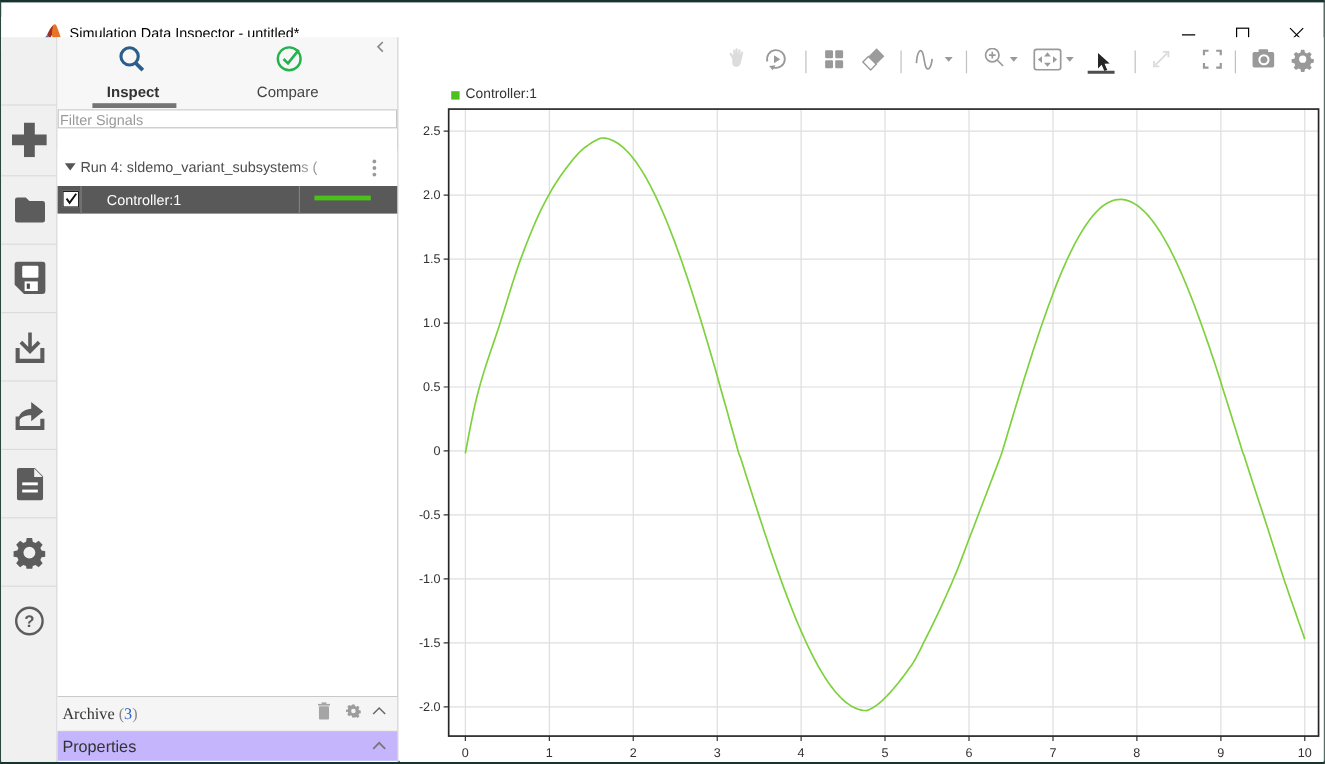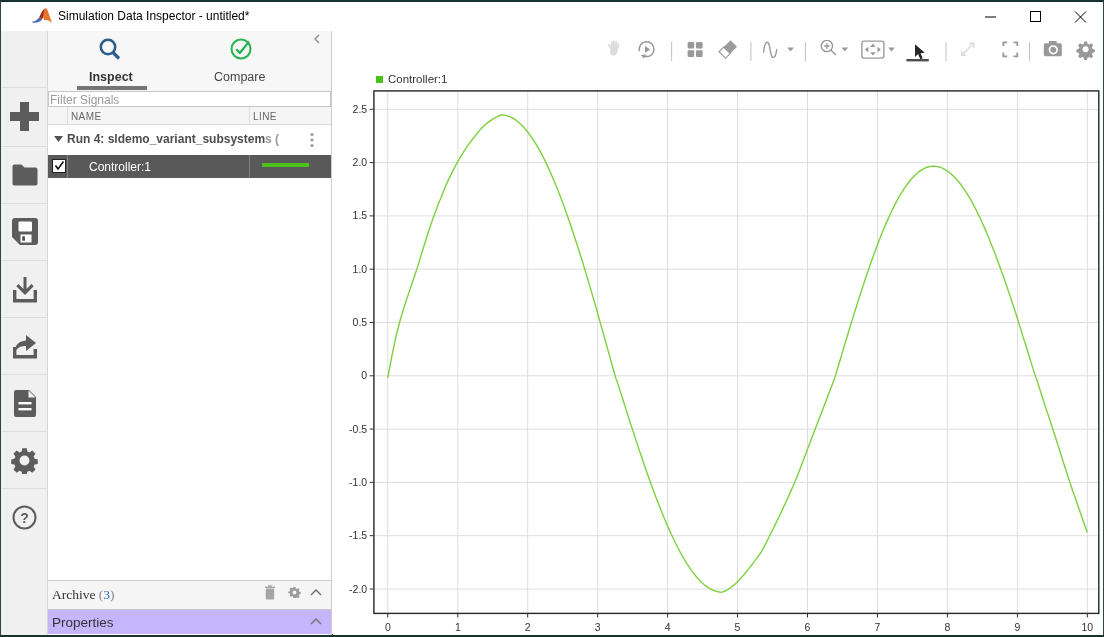--- a/index.html
+++ b/index.html
@@ -1,21 +1,21 @@
 <!DOCTYPE html>
 <html><head>
 <meta charset="utf-8">
 <style>
 * { margin:0; padding:0; box-sizing:border-box; }
 html,body { width:1104px; height:637px; background:#fff; font-family:"Liberation Sans",sans-serif; overflow:hidden; }
 #win { position:absolute; left:0; top:0; width:1104px; height:637px; background:#fff;
   border-left:1px solid #2b4741; border-right:1px solid #2b4741; border-bottom:3px solid #17332e; border-top:2px solid #17332e; }
 .abs { position:absolute; }
 
-#titlebar { position:absolute; left:0; top:0; width:1082px; height:29px; background:#fff; }
+#titlebar { position:absolute; left:0; top:12px; width:1082px; height:29px; background:#fff; }
 #title-text { position:absolute; left:57px; top:7px; font-size:12px; color:#000; }
 
 #sidebar { position:absolute; left:0; top:29px; width:47px; height:604px; background:#f0f0f0; border-right:1px solid #d5d5d5; }
 .side-div { position:absolute; left:0; width:47px; height:0; border-top:1px solid #dcdcdc; }
 
 #panel { position:absolute; left:47px; top:29px; width:284px; height:604px; background:#fff; border-right:1px solid #cccccc; }
 #tabs { position:absolute; left:0; top:0; width:283px; height:60px; background:#f7f7f7; }
 .tablabel { position:absolute; top:39px; font-size:12.5px; color:#333; }
 #filterbox { position:absolute; left:0px; top:59.5px; width:283px; height:16.5px; border:1px solid #c6c6c6; background:#fff; }
 #filtertext { position:absolute; left:1px; top:1px; font-size:12px; color:#9a9a9a; }
@@ -121,31 +121,25 @@
         <circle cx="12" cy="13" r="9.5" fill="none" stroke="#23b24b" stroke-width="2"></circle>
         <path d="M7.3 13.2 L11 16.8 L20 5.6" fill="none" stroke="#23b24b" stroke-width="2.2"></path>
       </svg>
       <span class="tablabel" style="left:166px;color:#444">Compare</span>
       <div class="abs" style="left:29px;top:55px;width:70px;height:4px;background:#757575"></div>
 
       <svg class="abs" style="left:263px;top:2px" width="12" height="12" viewBox="0 0 12 12">
           <path d="M8 2 L4 6 L8 10" fill="none" stroke="#8a8a8a" stroke-width="1.4"></path>
         </svg>
     </div>
-    <div id="theader">
-      <span class="abs" style="left:23px;top:4px;">NAME</span>
-      <span class="abs" style="left:205px;top:4px;">LINE</span>
-      <div class="abs" style="left:19px;top:0;height:18px;border-left:1px solid #dddddd"></div>
-      <div class="abs" style="left:201px;top:0;height:18px;border-left:1px solid #dddddd"></div>
-    </div>
     <div id="runrow">
       <svg class="abs" style="left:6px;top:10px" width="10" height="8" viewBox="0 0 10 8">
           <polygon points="0,1 9,1 4.5,7" fill="#555"></polygon>
         </svg>
-      <span class="abs" style="left:19px;top:7px;font-size:12px;font-weight:bold;color:#4d4d4d;white-space:nowrap">Run 4: sldemo_variant_subsystem<span style="color:#999">s (</span></span>
+      <span class="abs" style="left:19px;top:7px;font-size:12px;font-weight:normal;color:#4d4d4d;white-space:nowrap">Run 4: sldemo_variant_subsystem<span style="color:#999">s (</span></span>
       <svg class="abs" style="left:261px;top:7px" width="6" height="16" viewBox="0 0 6 16">
         <circle cx="3" cy="2.5" r="1.6" fill="#9a9a9a"></circle>
           <circle cx="3" cy="8" r="1.6" fill="#9a9a9a"></circle>
           <circle cx="3" cy="13.5" r="1.6" fill="#9a9a9a"></circle>
       </svg>
     </div>
     <div id="sigrow">
       <div class="abs" style="left:4px;top:3.5px;width:14px;height:14px;background:#fff;border:1px solid #222"></div>
       <svg class="abs" style="left:5px;top:4px" width="13" height="13" viewBox="0 0 13 13">
           <path d="M2.5 6.5 L5 10 L10.5 2.5" fill="none" stroke="#111" stroke-width="1.6"></path>

